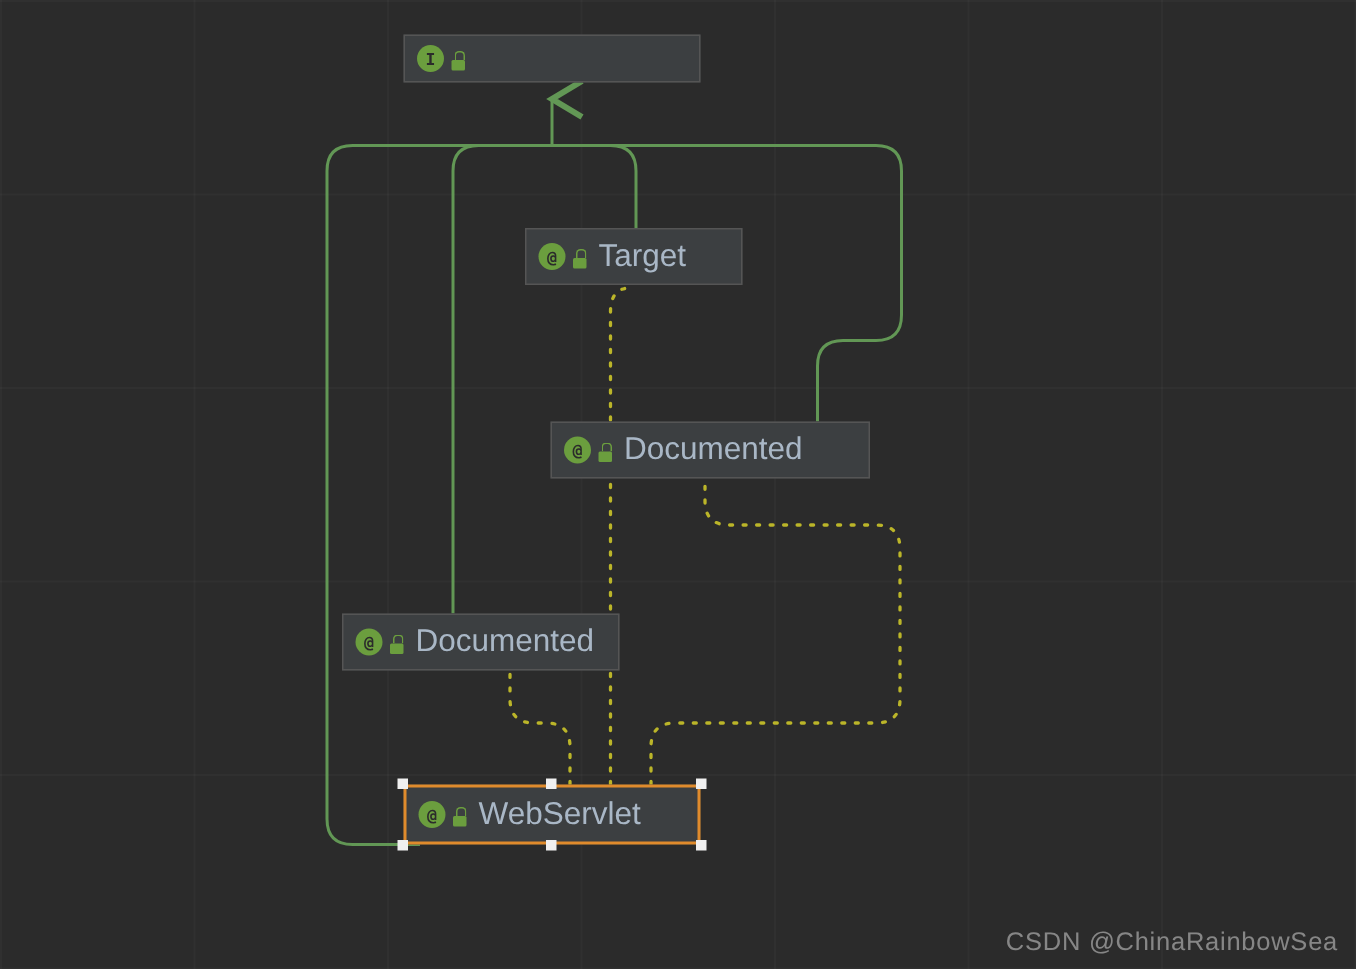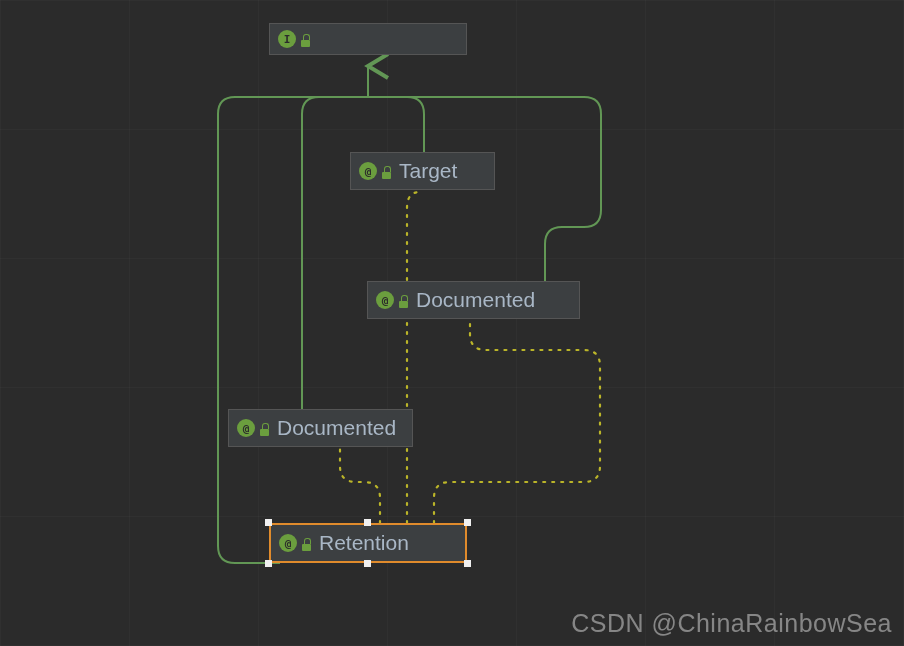--- a/index.html
+++ b/index.html
@@ -78,21 +78,21 @@
   .handle {
     position: absolute;
     width: 7px; height: 7px;
     background: #f0f0f0;
     pointer-events: none;
   }
   .watermark {
     position: absolute;
     right: 12px; bottom: 8px;
     color: rgba(210,210,210,0.55);
-    font-size: 25px;
+    font-size: 17px;
     letter-spacing: 0.5px;
   }
 </style>
 </head>
 <body>
 
 <div class="grid"></div>
 
 <svg class="lines">
 
@@ -140,21 +140,21 @@
 
 <div class="node" style="left:228px; top:409px; width:185px;">
   <span class="icon-badge">@</span>
   <span class="lock-icon"></span>
   <span>Documented</span>
 </div>
 
 <div class="node selected" style="left:269px; top:523px; width:198px;">
   <span class="icon-badge">@</span>
   <span class="lock-icon"></span>
-  <span>Retention</span>
+  <span>WebServlet</span>
 </div>
 
 <div class="handle" style="left:265px; top:519px;"></div>
 <div class="handle" style="left:364px; top:519px;"></div>
 <div class="handle" style="left:464px; top:519px;"></div>
 <div class="handle" style="left:265px; top:560px;"></div>
 <div class="handle" style="left:364px; top:560px;"></div>
 <div class="handle" style="left:464px; top:560px;"></div>
 
 <div class="watermark">CSDN @ChinaRainbowSea</div>

